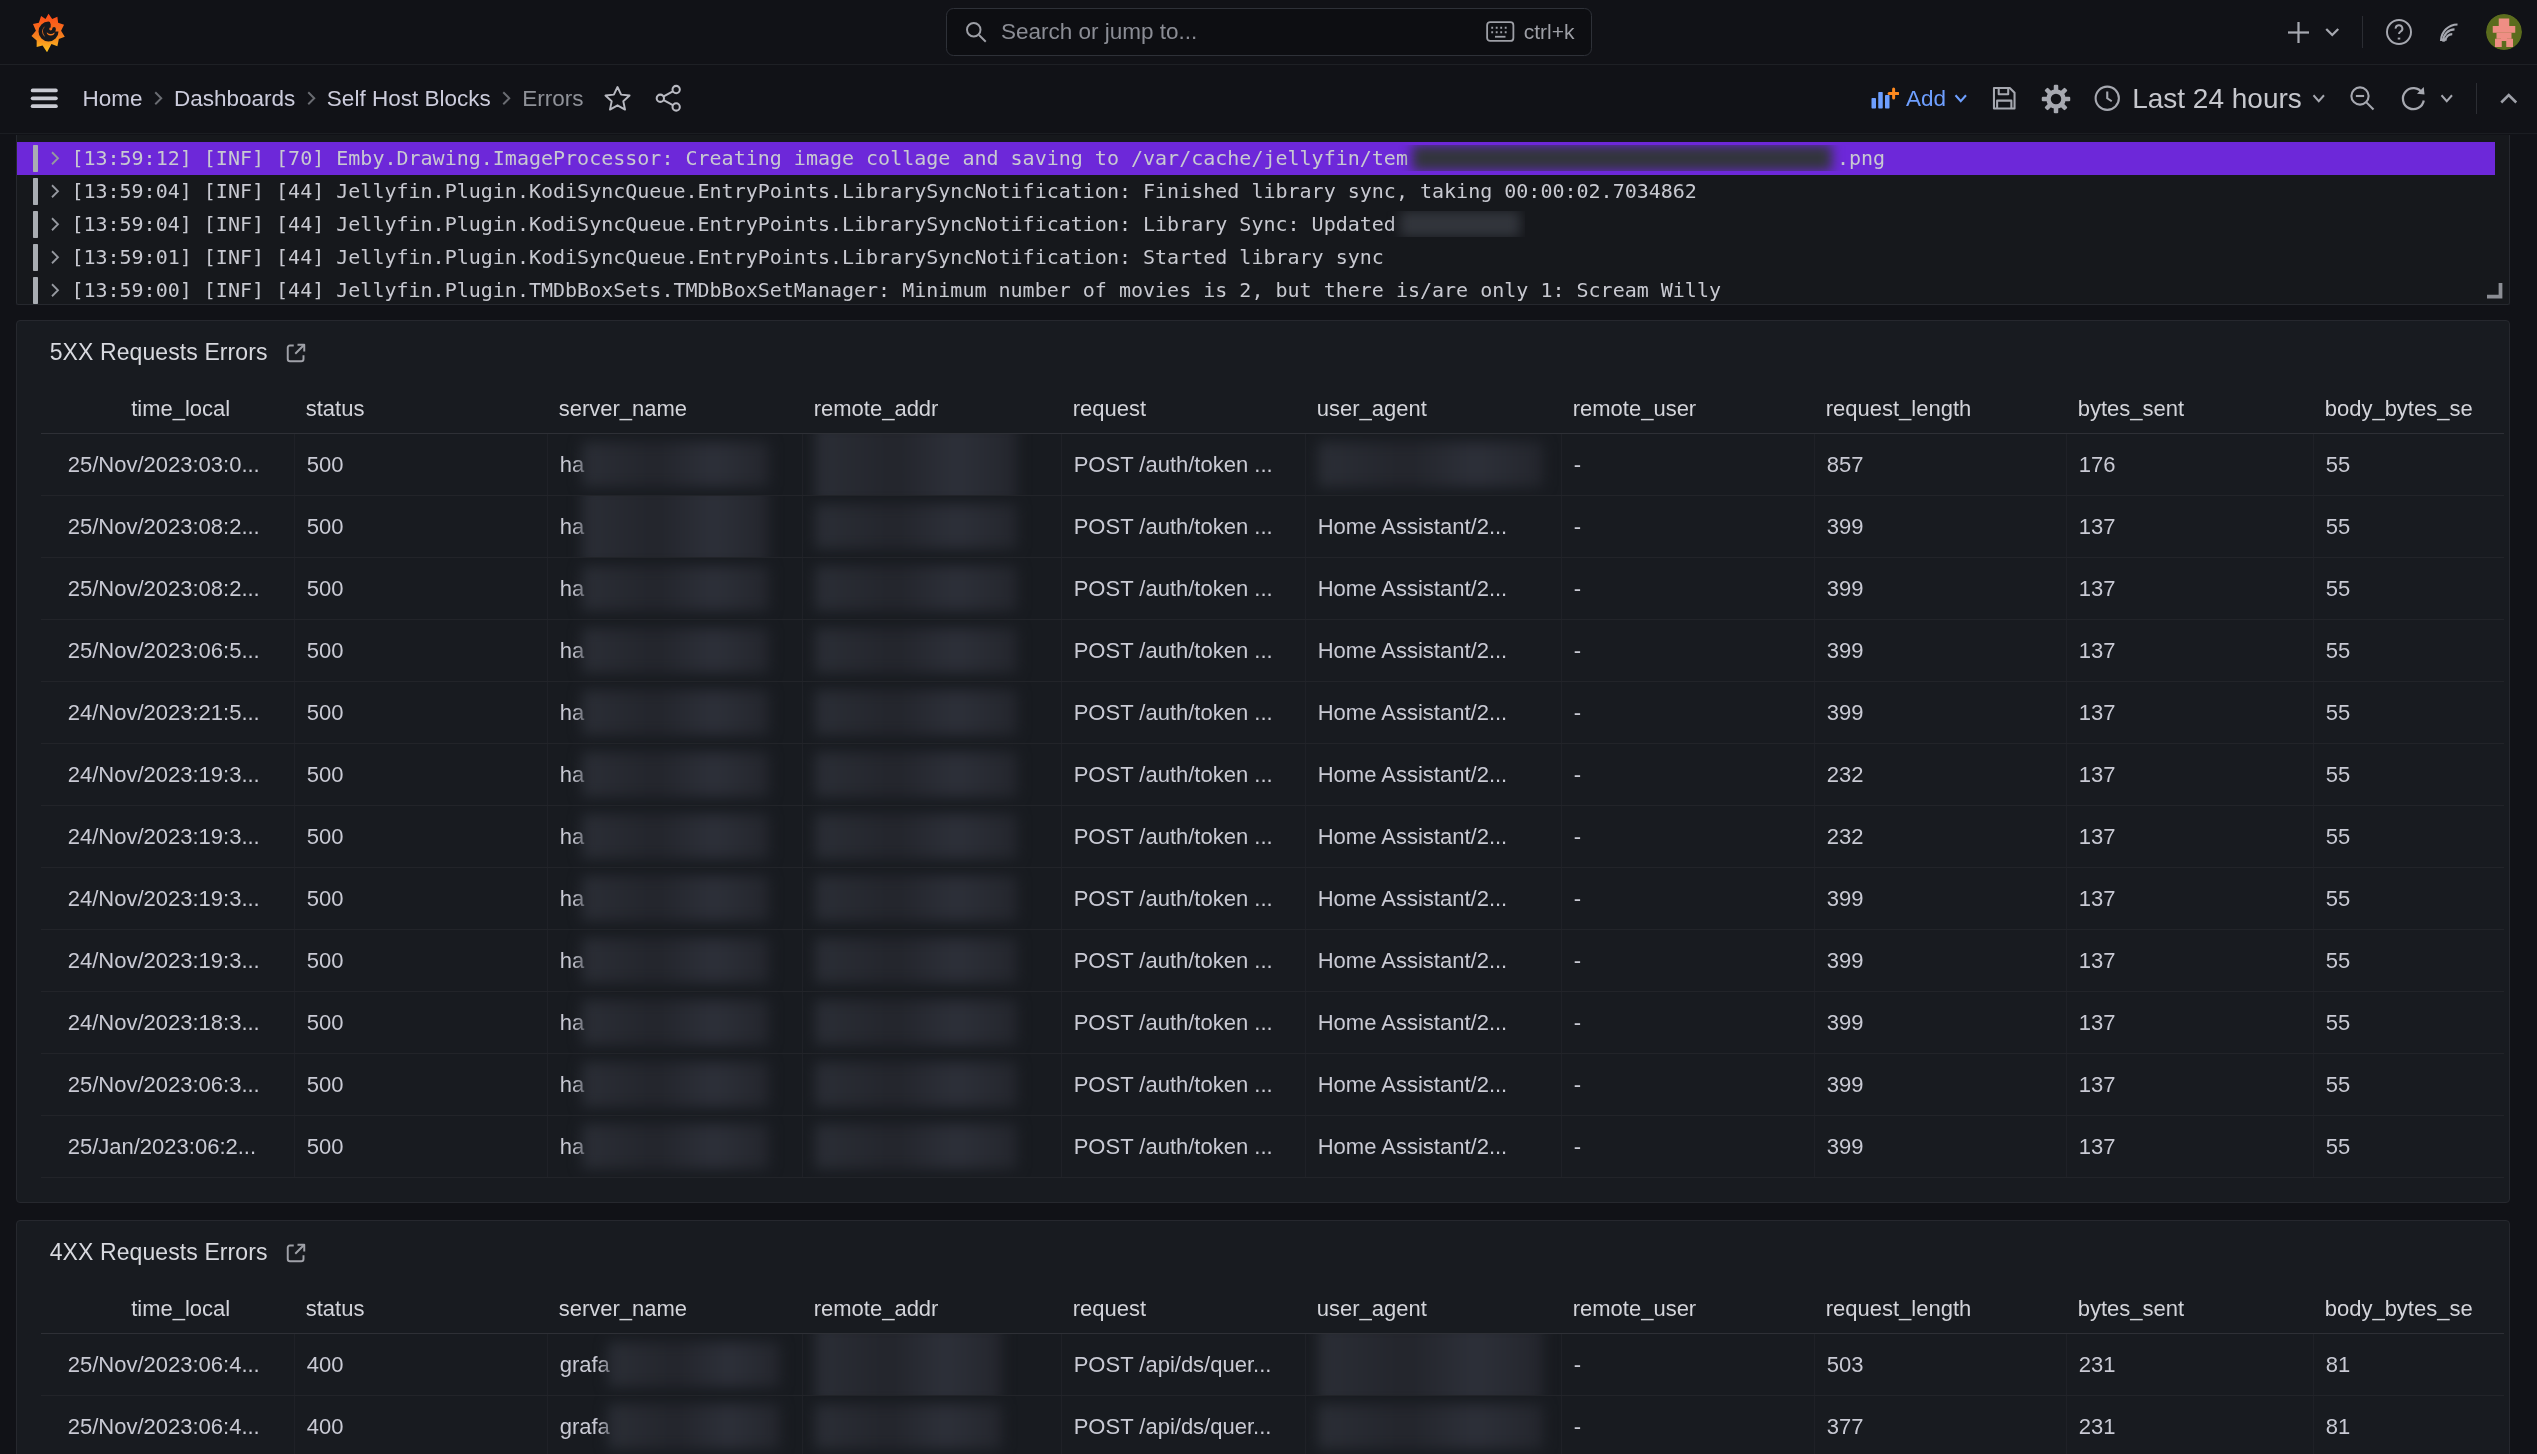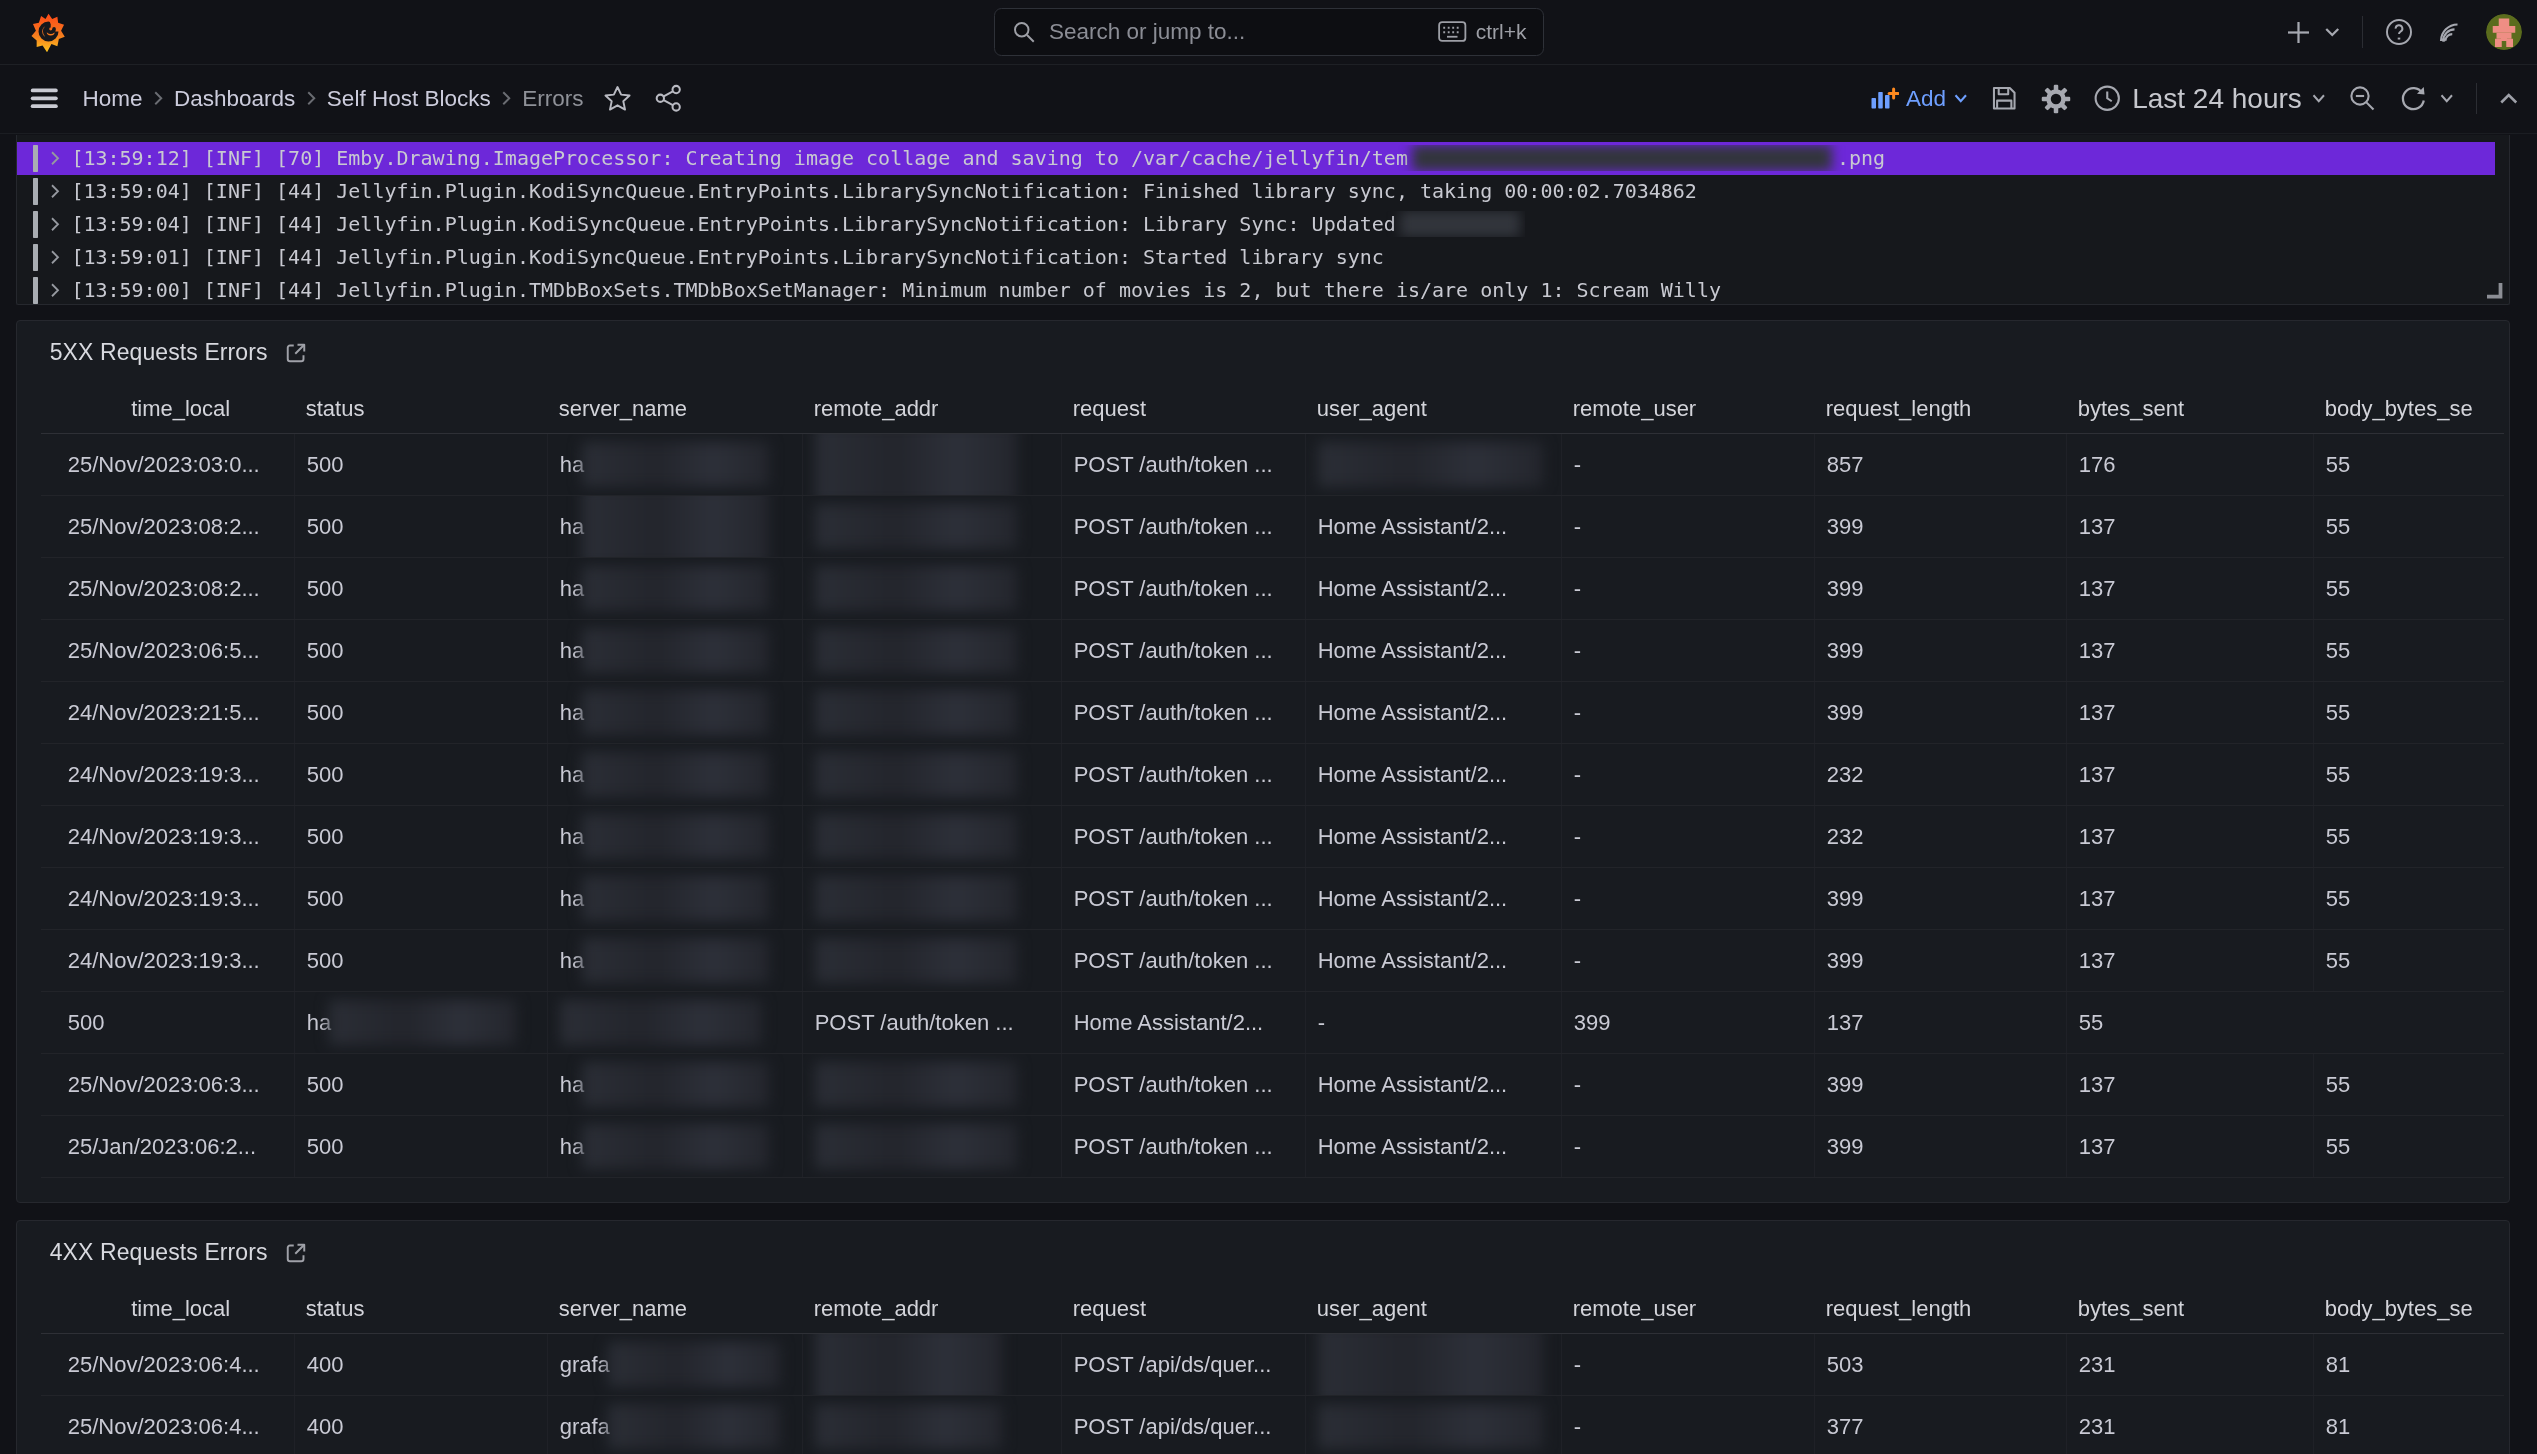--- a/index.html
+++ b/index.html
@@ -4,21 +4,21 @@
 <style>
   html,body{margin:0;padding:0;background:#0c0d10;}
   #app{position:relative;width:2538px;height:1455px;background:#111217;
        font-family:"Liberation Sans",sans-serif;color:#ccccdc;overflow:hidden;}
   svg{display:block;}
   .ic{color:#a6a8b0;}
   
   .topnav{position:absolute;left:0;top:0;right:0;height:64px;background:#111217;
           border-bottom:0.7px solid #1e2025;}
   .logo{position:absolute;left:30px;top:12.7px;width:37px;height:40px;}
-  .searchbox{position:absolute;left:50%;transform:translateX(-50%);top:7.5px;width:550px;height:48px;
+  .searchbox{position:absolute;left:50%;transform:translateX(-50%);top:7.5px;width:646px;height:48px;
              background:#0d0e12;border:0.7px solid #2e3138;border-radius:7.5px;
              display:flex;align-items:center;padding:0 16.5px;gap:13.5px;box-sizing:border-box;}
   .searchbox .ph{font-size:22.5px;color:#8b8d95;}
   .searchbox .right{margin-left:auto;display:flex;align-items:center;gap:9px;color:#9d9fa6;}
   .searchbox .right span{font-size:21px;}
   .topnav-right{position:absolute;right:16.5px;top:0;height:64px;display:flex;align-items:center;gap:21px;}
   .vdiv{width:0.7px;height:31.5px;background:#2b2d33;}
   .avatar{width:36px;height:36px;border-radius:50%;overflow:hidden;}
   
   .subnav{position:absolute;left:0;top:64px;right:0;height:70px;border-bottom:0.7px solid #1b1d22;
@@ -532,20 +532,21 @@
             <span class="blur" style="width: 202px;"></span>
           </div>
           <div class="td">POST /auth/token ...</div>
           <div class="td">Home Assistant/2...</div>
           <div class="td">-</div>
           <div class="td">399</div>
           <div class="td">137</div>
           <div class="td">55</div>
         </div>
         <div class="trow">
+          <div class="td">24/Nov/2023:18:3...</div>
           <div class="td">500</div>
           <div class="td">
             <span style="margin-right: -2.2px;">ha</span>
             <span class="blur" style="width: 187px;"></span>
           </div>
           <div class="td">
             <span class="blur" style="width: 202px;"></span>
           </div>
           <div class="td">POST /auth/token ...</div>
           <div class="td">Home Assistant/2...</div>

